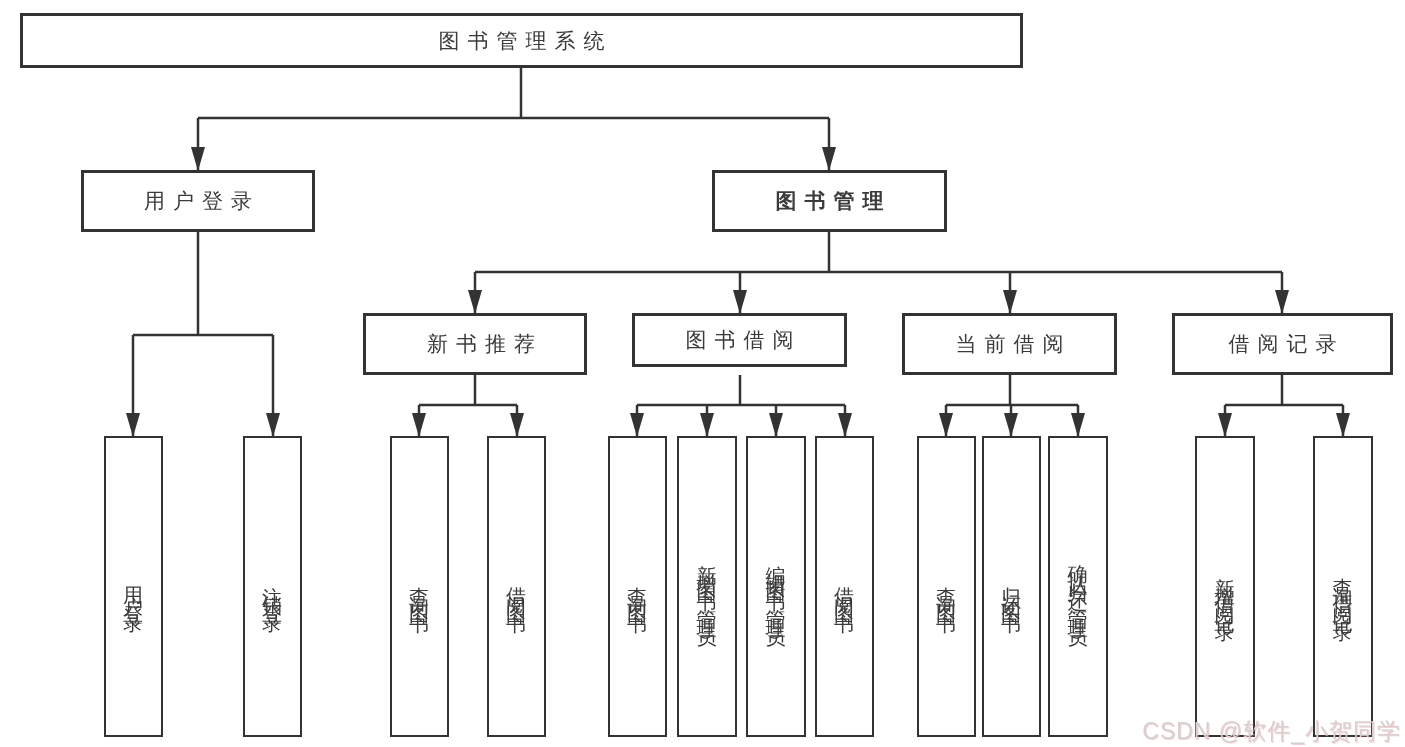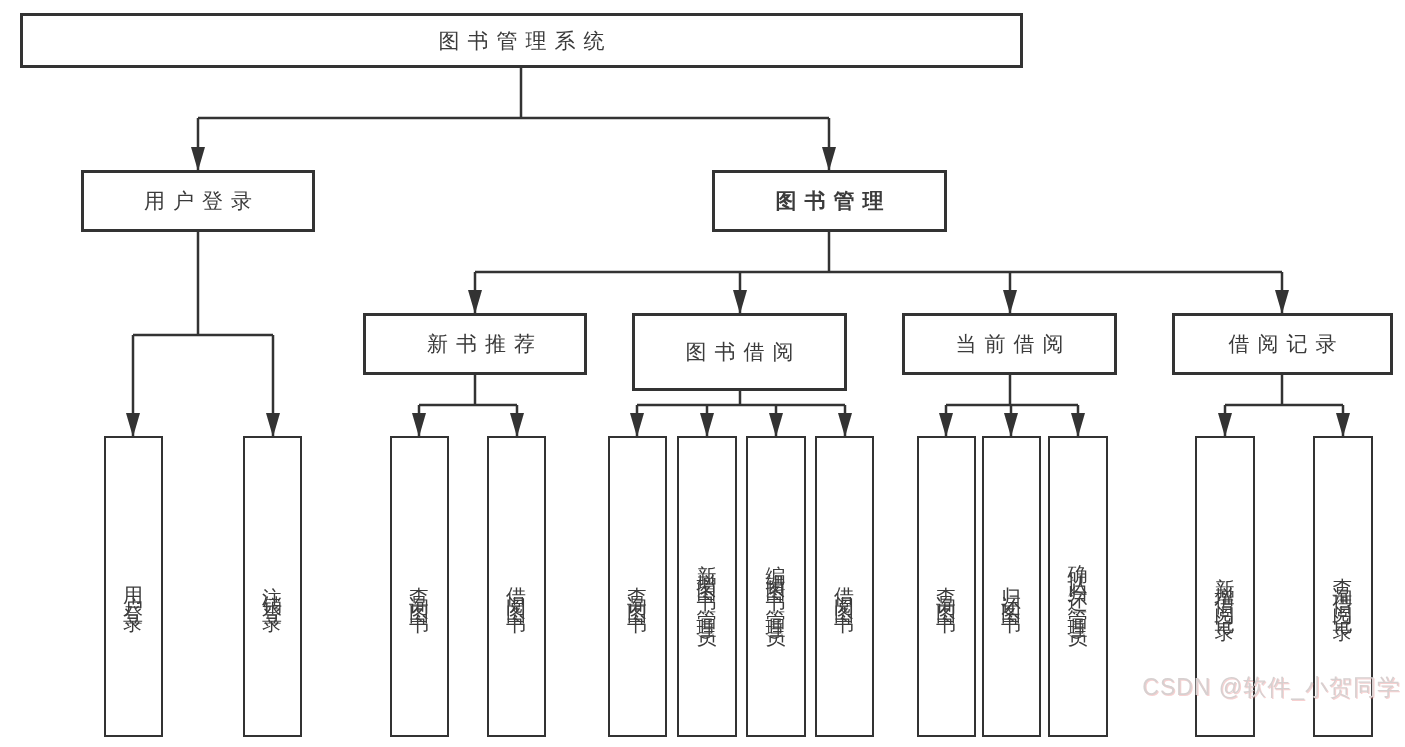--- a/index.html
+++ b/index.html
@@ -15,21 +15,21 @@
     color:#3b3b3b;font-size:21px;letter-spacing:8px;padding-left:8px;
     white-space:nowrap;
   }
   .leaf{
     border-width:2px;
     writing-mode:vertical-rl;text-orientation:mixed;
     font-size:20px;letter-spacing:9px;padding-left:0;padding-top:5px;
     white-space:normal;line-height:1;
   }
   .watermark{
-    position:absolute;z-index:10;right:4px;top:672px;
+    position:absolute;z-index:10;right:4px;top:716px;
     font-size:23px;letter-spacing:1px;color:#d7d0d0;
     text-shadow:1px 1px 0 rgba(231,122,122,0.35);
     white-space:nowrap;
   }
 </style>
 </head>
 <body>
 
 <div class="canvas">
 
@@ -82,21 +82,21 @@
       <line x1="1343" y1="405" x2="1343" y2="436" marker-end="url(#arw)"></line>
     </g>
   </svg>
 
   <div class="box" style="left:20px;top:13px;width:1003px;height:55px;">图书管理系统</div>
 
   <div class="box" style="left:81px;top:170px;width:234px;height:62px;">用户登录</div>
   <div class="box" style="left:712px;top:170px;width:235px;height:62px;font-weight:bold;">图书管理</div>
 
   <div class="box" style="left:363px;top:313px;width:224px;height:62px;padding-left:20px;">新书推荐</div>
-  <div class="box" style="left:632px;top:313px;width:215px;height:78px;">图书借阅</div>
+  <div class="box" style="left:632px;top:313px;width:215px;height:54px;">图书借阅</div>
   <div class="box" style="left:1172px;top:313px;width:221px;height:62px;">借阅记录</div>
   <div class="box" style="left:902px;top:313px;width:215px;height:62px;">当前借阅</div>
 
   <div class="box leaf" style="left:104px;top:436px;width:59px;height:301px;">用户登录</div>
   <div class="box leaf" style="left:243px;top:436px;width:59px;height:301px;">注销登录</div>
 
   <div class="box leaf" style="left:390px;top:436px;width:59px;height:301px;">查询图书</div>
   <div class="box leaf" style="left:487px;top:436px;width:59px;height:301px;">借阅图书</div>
 
   <div class="box leaf" style="left:608px;top:436px;width:59px;height:301px;">查询图书</div>

